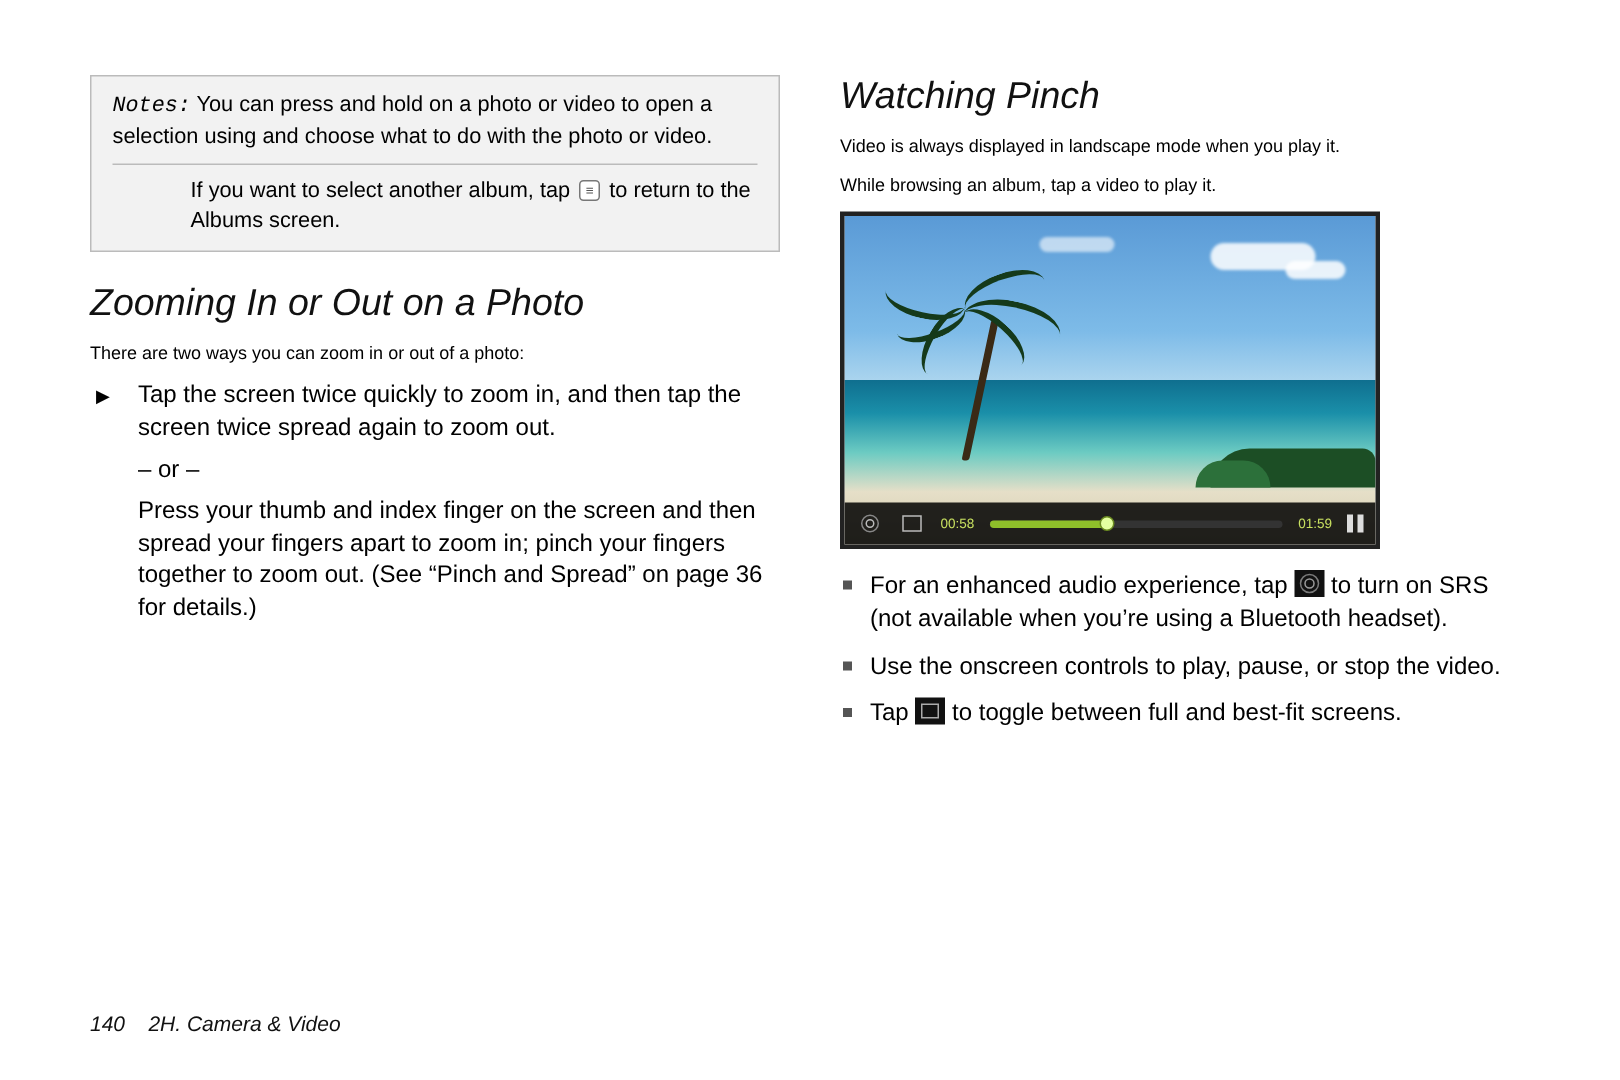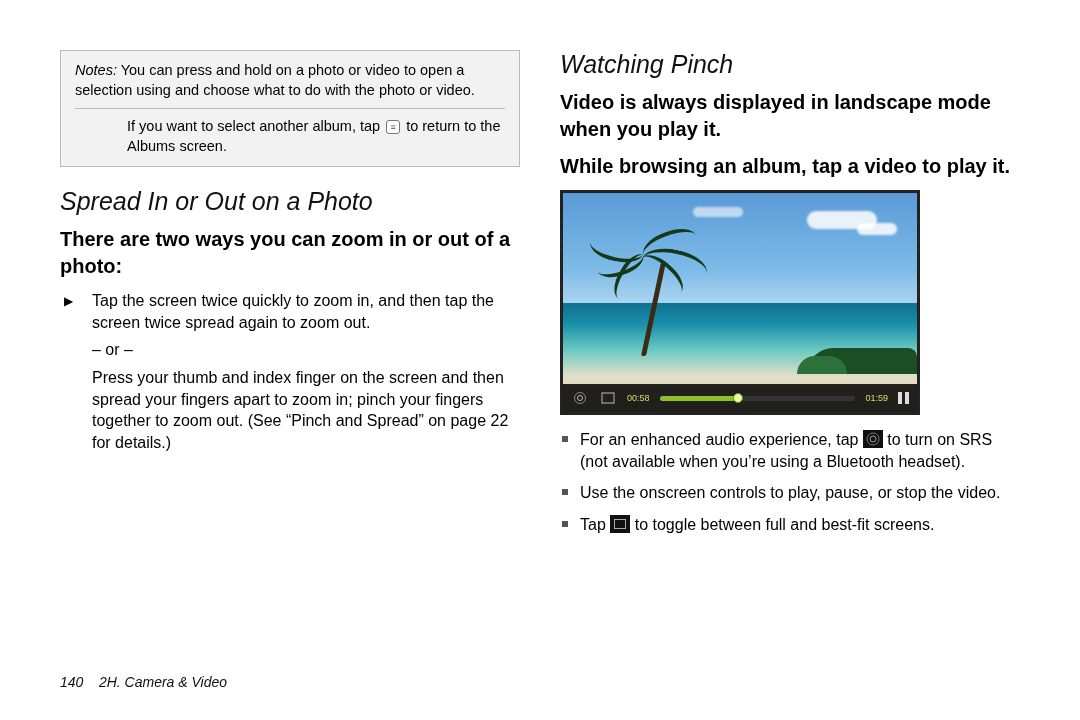--- a/index.html
+++ b/index.html
@@ -23,21 +23,21 @@
 
   
   .notes-box {
     border: 1px solid #bbb;
     background: #f2f2f2;
     padding: 10px 14px 10px 14px;
     font-size: 14.5px;
     line-height: 1.35;
     margin-bottom: 20px;
   }
-  .notes-label { font-style: italic; font-weight: 400; display: inline; }
+  .notes-label { font-style: italic; font-weight: 400; display: inline; font-family: Liberation Mono, monospace; }
   .note-content { display: inline; }
   .notes-sep { border: 0; border-top: 1px solid #bbb; margin: 8px 0 8px 0; }
   .note2 { padding-left: 52px; }
   .inline-icon {
     display: inline-flex; align-items: center; justify-content: center;
     font-size: 11px; padding: 0 2px;
     vertical-align: middle;
   }
   .album-icon {
     width: 14px; height: 14px; border: 1px solid #777; border-radius: 3px;
@@ -48,24 +48,23 @@
   
   .ital-head {
     font-style: italic;
     font-weight: 400;
     font-size: 25px;
     margin-bottom: 10px;
     color: #111;
   }
 
   .body-p {
-    font-size: 20px;
+    font-size: 12px;
     line-height: 1.35;
     margin-bottom: 10px;
-    font-weight: bold;
   }
 
   
   .blist { list-style: none; padding-left: 24px; }
   .blist li {
     position: relative;
     font-size: 16px;
     line-height: 1.35;
     margin-bottom: 6px;
     padding-left: 8px;
@@ -203,29 +202,29 @@
       <hr class="notes-sep">
       <div class="note2">
         <span class="seg">If you want to select another album, tap</span>
         <span class="inline-icon">
             <span class="album-icon">≡</span>
           </span>
         <span class="seg">to return to the Albums screen.</span>
       </div>
     </div>
 
-    <h2 class="ital-head">Spread In or Out on a Photo</h2>
+    <h2 class="ital-head">Zooming In or Out on a Photo</h2>
     <p class="body-p">There are two ways you can zoom in or out of a photo:</p>
 
     <ul class="blist">
       <li>
         <span class="arrow">▶</span>
         <span>Tap the screen twice quickly to zoom in, and then tap the screen twice spread again to zoom out.</span>
         <div class="or-line">– or –</div>
-        <span>Press your thumb and index finger on the screen and then spread your fingers apart to zoom in; pinch your fingers together to zoom out. (See “Pinch and Spread” on page 22 for details.)</span>
+        <span>Press your thumb and index finger on the screen and then spread your fingers apart to zoom in; pinch your fingers together to zoom out. (See “Pinch and Spread” on page 36 for details.)</span>
       </li>
     </ul>
   </div>
 
   <div class="col col-right">
 
     <h2 class="ital-head">Watching Pinch</h2>
     <p class="body-p">Video is always displayed in landscape mode when you play it.</p>
     <p class="body-p">While browsing an album, tap a video to play it.</p>
 

